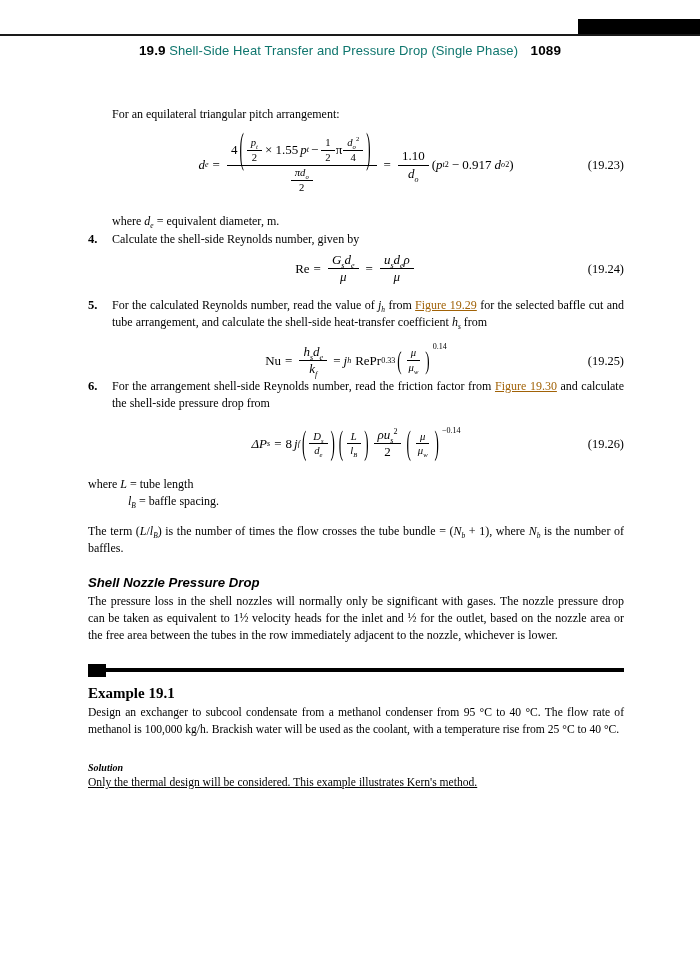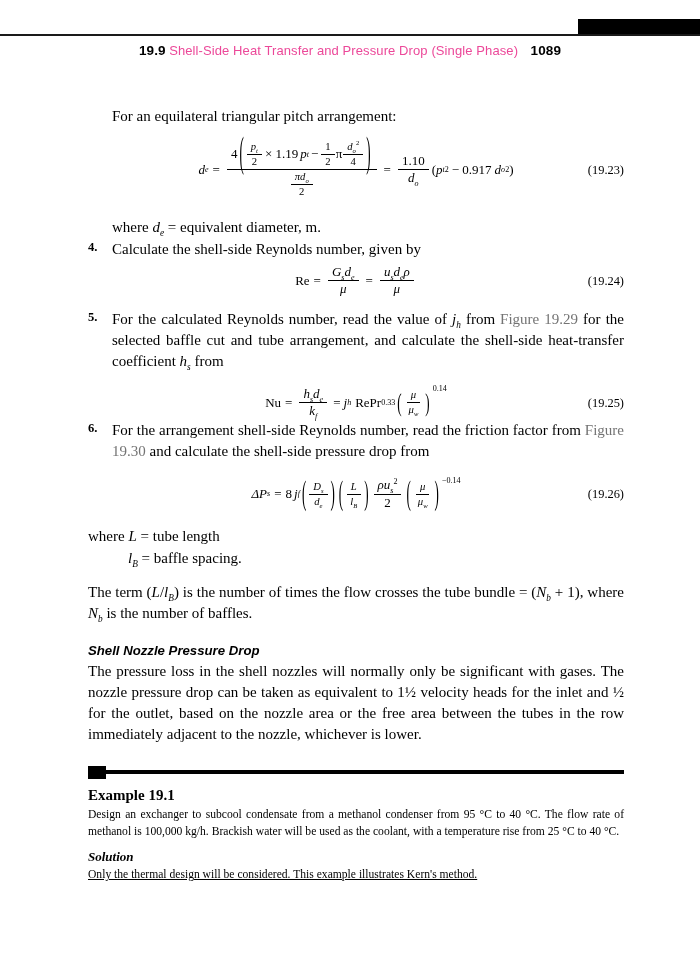--- a/index.html
+++ b/index.html
@@ -49,38 +49,38 @@
     white-space: nowrap;
   }
   .running-head .rh-sec {
     font-family: "Liberation Sans", "DejaVu Sans", sans-serif;
     font-weight: bold;
     font-size: 13.5px;
   }
   .running-head .rh-title {
     font-family: "Liberation Sans", "DejaVu Sans", sans-serif;
     font-size: 13px;
-    color: #ec4899;
+    color: #0f766e;
   }
   .running-head .rh-folio {
     font-family: "Liberation Sans", "DejaVu Sans", sans-serif;
     font-weight: bold;
     font-size: 13.5px;
     margin-left: 9px;
   }
 
   
   .col {
     position: absolute;
     left: 88px;
     top: 106px;
     width: 536px;
   }
   p, .li-body, .wheredef {
-    font-size: 15px;
+    font-size: 12px;
     line-height: 1.42;
     text-align: justify;
     margin: 0;
   }
   .lead-in { margin-bottom: 2px; padding-left: 24px; }
   .para { margin-top: 19px; }
 
   
   .step {
     display: flex;
@@ -94,21 +94,21 @@
     line-height: 1.42;
   }
   .step-body { flex: 1 1 auto; }
 
   .indent-24 { padding-left: 24px; }
 
   .where-block { margin-top: 9px; padding-left: 0; }
   .where-line2 { padding-left: 40px; }
 
   
-  .xref { color: #737373; }
+  .xref { color: #a16207; text-decoration: underline; }
 
   
   .eqrow {
     position: relative;
     display: flex;
     justify-content: center;
     align-items: center;
     width: 100%;
   }
   .eqnum {
@@ -218,22 +218,22 @@
     margin-bottom: 3px;
   }
   .ex-body {
     font-size: 11.6px;
     line-height: 1.45;
     text-align: justify;
   }
   .sol-head {
     font-weight: bold;
     font-style: italic;
-    font-size: 13px;
-    margin-top: 9px;
+    font-size: 10px;
+    margin-top: 23px;
     margin-bottom: 2px;
   }
   .sol-body {
     font-size: 11.6px;
     line-height: 1.45;
     text-decoration: underline;
   }
 </style>
 </head>
 <body>
@@ -260,21 +260,21 @@
         <span style="margin:0 4px;">=</span>
         <span class="frac">
           <span class="num">
             <span class="grp">
               <span>4</span>
               <span class="paren lg">(</span>
               <span class="frac small">
                 <span class="num"><span class="it">p</span><sub>t</sub></span>
                 <span class="den">2</span>
               </span>
-              <span style="margin:0 2px;">× 1.19</span>
+              <span style="margin:0 2px;">× 1.55</span>
               <span class="it">p</span>
                 <sub>t</sub>
               <span style="margin:0 2px;">−</span>
               <span class="frac small">
                 <span class="num up">1</span>
                 <span class="den up">2</span>
               </span>
               <span>π</span>
               <span class="frac small">
                 <span class="num"><span class="it">d</span><sub>o</sub><sup class="up">2</sup></span>

